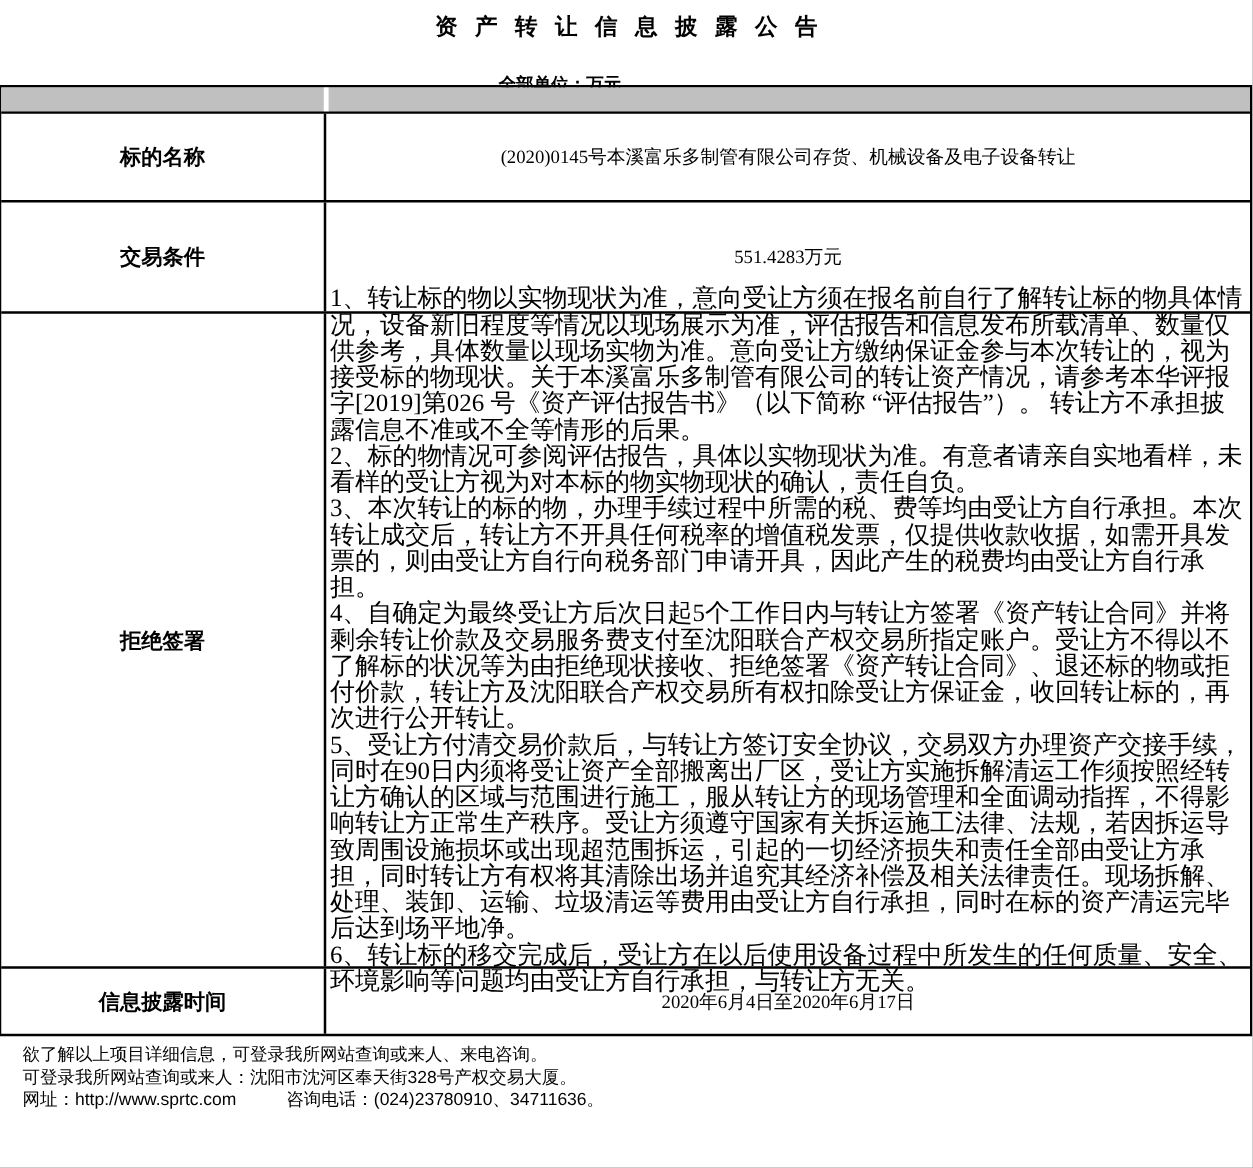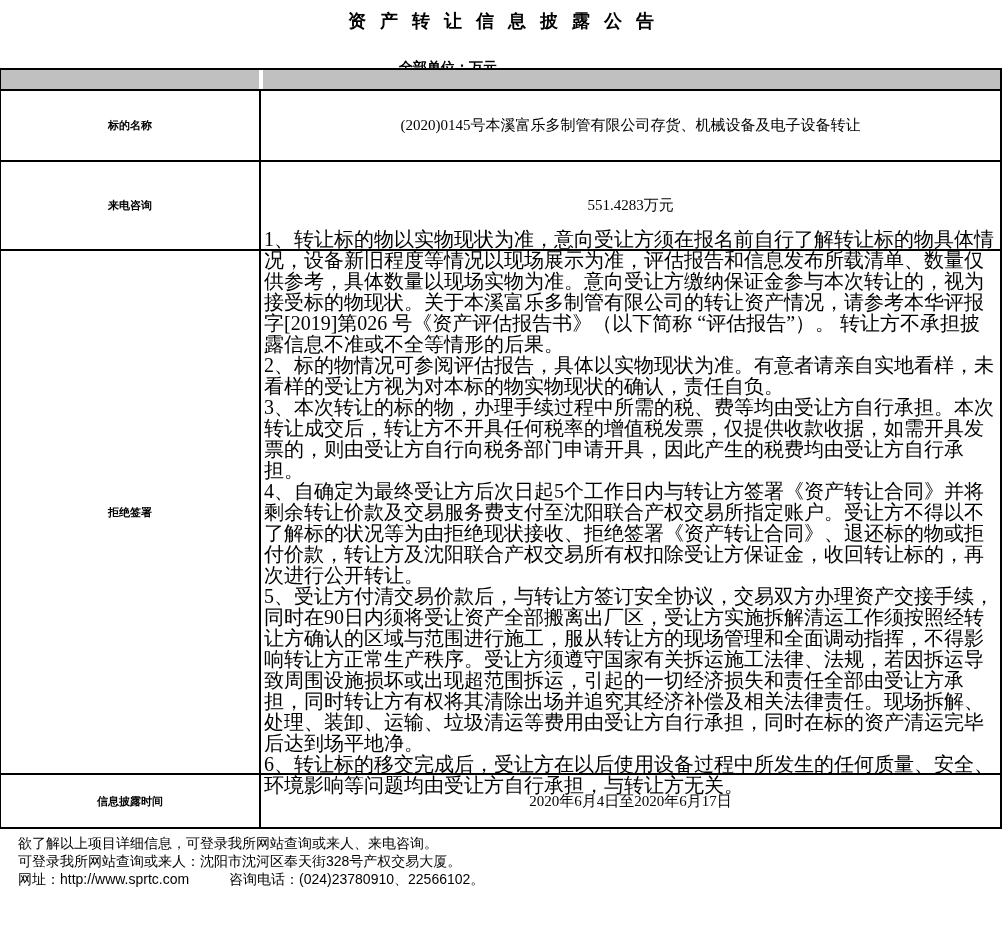--- a/index.html
+++ b/index.html
@@ -56,21 +56,21 @@
     border-bottom:2px solid #000;
   }
   .row:last-child{border-bottom:none;}
   .cell-label{
     width:258px;
     flex:0 0 258px;
     border-right:2px solid #000;
     display:flex;
     align-items:center;
     justify-content:center;
-    font-size:11px;
+    font-size:17px;
     font-weight:bold;
     text-align:center;
   }
   .cell-value{
     flex:1;
     display:flex;
     align-items:center;
     justify-content:center;
     font-size:15px;
     text-align:center;
@@ -113,21 +113,21 @@
     <div class="band-left"></div>
     <div class="band-right"></div>
   </div>
 
   <div class="row h-row1">
     <div class="cell-label">标的名称</div>
     <div class="cell-value">(2020)0145号本溪富乐多制管有限公司存货、机械设备及电子设备转让</div>
   </div>
 
   <div class="row h-row2">
-    <div class="cell-label">来电咨询</div>
+    <div class="cell-label">交易条件</div>
     <div class="cell-value">551.4283万元</div>
   </div>
 
   <div class="row h-row3">
     <div class="cell-label">拒绝签署</div>
     <div class="cell-value long-text">1、转让标的物以实物现状为准，意向受让方须在报名前自行了解转让标的物具体情况，设备新旧程度等情况以现场展示为准，评估报告和信息发布所载清单、数量仅供参考，具体数量以现场实物为准。意向受让方缴纳保证金参与本次转让的，视为接受标的物现状。关于本溪富乐多制管有限公司的转让资产情况，请参考本华评报字[2019]第026 号《资产评估报告书》（以下简称 “评估报告”）。 转让方不承担披露信息不准或不全等情形的后果。
 2、标的物情况可参阅评估报告，具体以实物现状为准。有意者请亲自实地看样，未看样的受让方视为对本标的物实物现状的确认，责任自负。
 3、本次转让的标的物，办理手续过程中所需的税、费等均由受让方自行承担。本次转让成交后，转让方不开具任何税率的增值税发票，仅提供收款收据，如需开具发票的，则由受让方自行向税务部门申请开具，因此产生的税费均由受让方自行承担。
 4、自确定为最终受让方后次日起5个工作日内与转让方签署《资产转让合同》并将剩余转让价款及交易服务费支付至沈阳联合产权交易所指定账户。受让方不得以不了解标的状况等为由拒绝现状接收、拒绝签署《资产转让合同》、退还标的物或拒付价款，转让方及沈阳联合产权交易所有权扣除受让方保证金，收回转让标的，再次进行公开转让。
 5、受让方付清交易价款后，与转让方签订安全协议，交易双方办理资产交接手续，同时在90日内须将受让资产全部搬离出厂区，受让方实施拆解清运工作须按照经转让方确认的区域与范围进行施工，服从转让方的现场管理和全面调动指挥，不得影响转让方正常生产秩序。受让方须遵守国家有关拆运施工法律、法规，若因拆运导致周围设施损坏或出现超范围拆运，引起的一切经济损失和责任全部由受让方承担，同时转让方有权将其清除出场并追究其经济补偿及相关法律责任。现场拆解、处理、装卸、运输、垃圾清运等费用由受让方自行承担，同时在标的资产清运完毕后达到场平地净。
@@ -139,15 +139,15 @@
     <div class="cell-value">2020年6月4日至2020年6月17日</div>
   </div>
 
 </div>
 
 <div class="doc-footer">
   <div class="footer-line">欲了解以上项目详细信息，可登录我所网站查询或来人、来电咨询。</div>
   <div class="footer-line">可登录我所网站查询或来人：沈阳市沈河区奉天街328号产权交易大厦。</div>
   <div class="footer-line">
     <span>网址：http://www.sprtc.com</span>
-    <span class="footer-phone">咨询电话：(024)23780910、22566102。</span>
+    <span class="footer-phone">咨询电话：(024)23780910、34711636。</span>
   </div>
 </div>
 
 </body></html>

